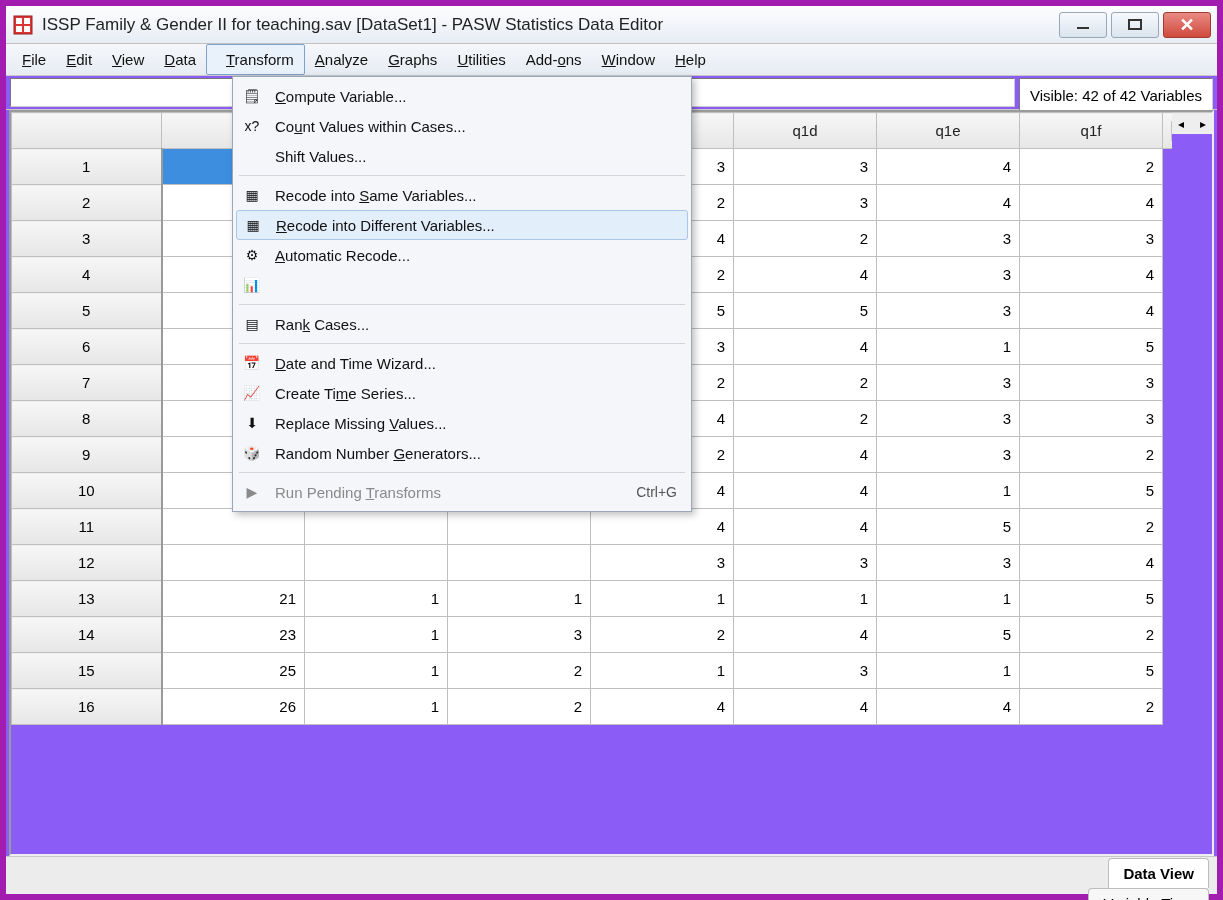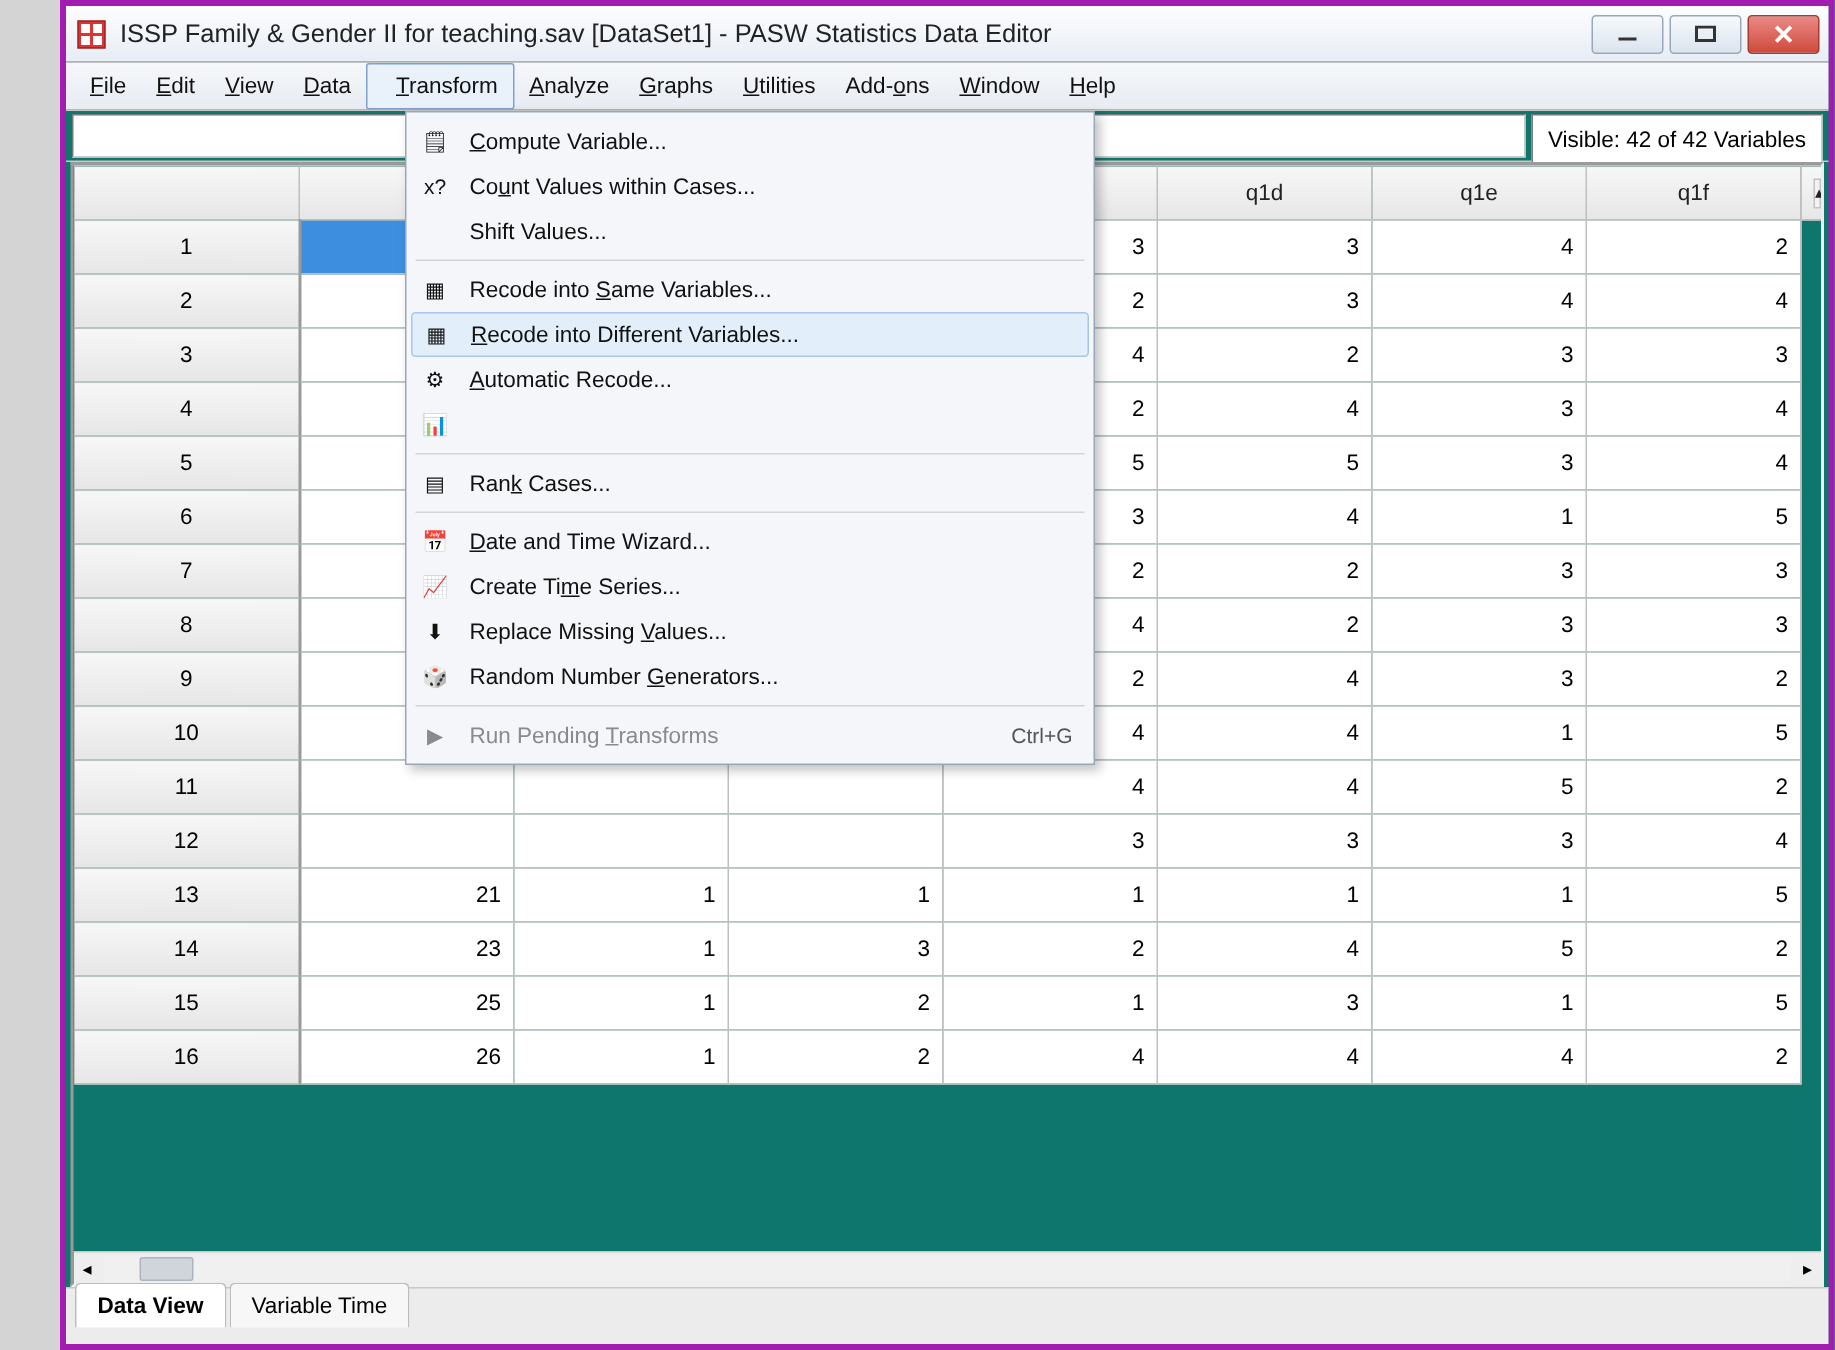--- a/index.html
+++ b/index.html
@@ -8,25 +8,24 @@
     font-family: "Segoe UI", Tahoma, sans-serif;
     font-size: 15px;
     background: #d4d4d4;
     width: 1223px;
     height: 900px;
     overflow: hidden;
   }
   .window {
     position: absolute;
     inset: 0;
-    background: #0f766e;
-    border: 4px solid #a21caf;
+    background: #8b5cf6;
+    border: 6px solid #a21caf;
     display: flex;
     flex-direction: column;
-    margin-left: 40px;
   }
   
   .titlebar {
     height: 38px;
     background: linear-gradient(#fdfdfe, #e7edf5);
     border-bottom: 1px solid #c0c0c0;
     display: flex;
     align-items: center;
     padding: 0 6px;
     gap: 8px;
@@ -100,21 +99,21 @@
     padding: 16px 10px;
     display: flex;
     align-items: center;
   }
   
   .grid-area {
     flex: 1;
     overflow: hidden;
     position: relative;
     display: flex;
-    flex-direction: column;
+    flex-direction: row;
     border: 2px inset #eee;
     margin: 0 3px;
   }
   .grid {
     flex: 1;
     overflow: hidden;
     position: relative;
   }
   table.data {
     border-collapse: collapse;
@@ -172,21 +171,22 @@
   .hscroll .track { flex:1; height:16px; background:#f0f0f0; margin:0 2px; position:relative; }
   .hscroll .thumb { position:absolute; left:24px; width:36px; top:0; bottom:0; background:#d0d4db; border:1px solid #aeb4bd; border-radius:2px; }
   .hscroll .arrow { width:18px; text-align:center; font-size:12px; }
   
   .bottombar {
     height: 38px;
     background: #ececec;
     border-top: 1px solid #c8c8c8;
     display: flex;
     align-items: flex-end;
-    padding: 12px 6px;
+    padding: 0 6px;
+    flex-direction: column;
   }
   .tab {
     padding: 6px 14px;
     border: 1px solid #bcbcbc;
     border-bottom: none;
     background: #f7f7f7;
     margin-right: 2px;
     border-radius: 4px 4px 0 0;
     position: relative;
     top: 1px;

